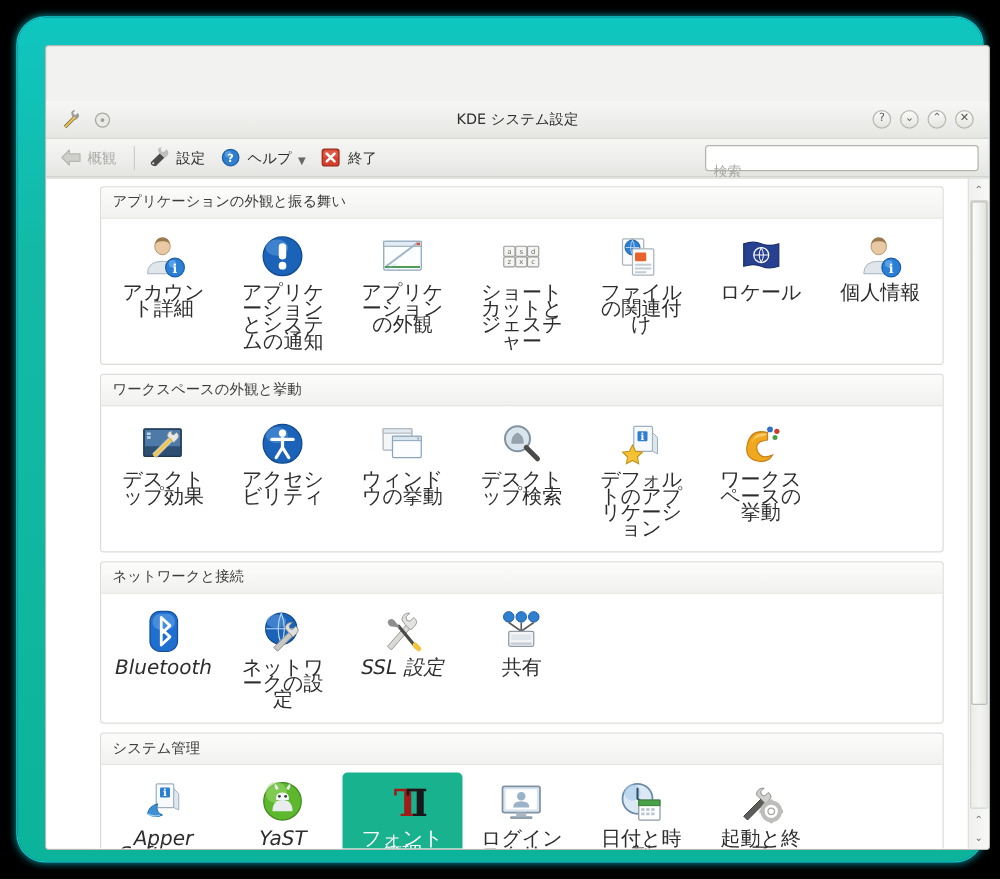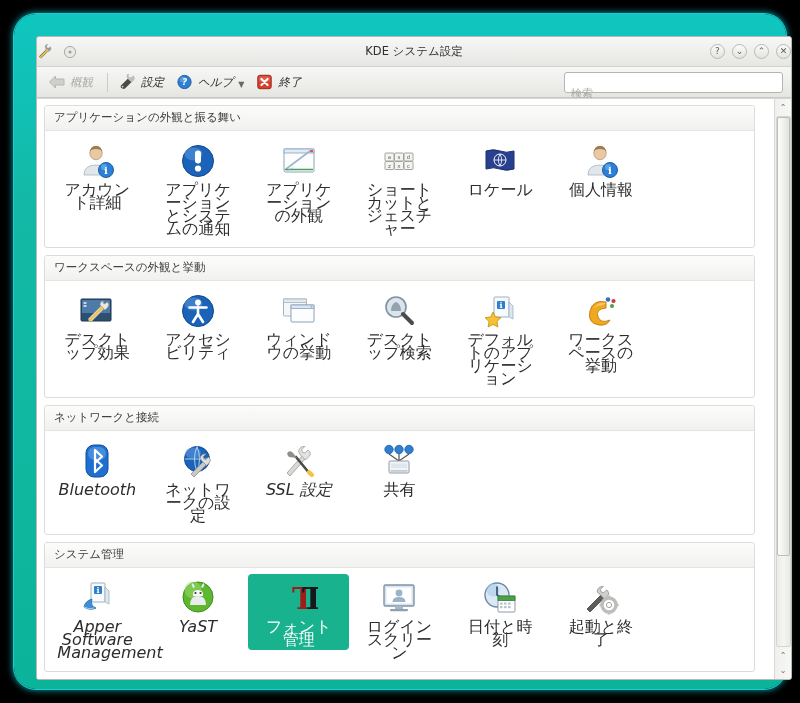--- a/index.html
+++ b/index.html
@@ -42,21 +42,22 @@
 
   
   #titlebar {
     position: relative;
     height: 30px;
     flex: 0 0 30px;
     background: linear-gradient(180deg, #f7f7f6 0%, #eeeeec 52%, #e6e6e3 100%);
     border-bottom: 1px solid #d2d2ce;
     display: flex;
     align-items: center;
-    padding: 0 0;
+    padding: 0 12px;
+    margin-top: 44px;
   }
   #title-left { display: flex; align-items: center; gap: 7px; }
   #title-text {
     position: absolute;
     left: 0; right: 0;
     text-align: center;
     font-size: 11.5px;
     color: #2f2f2f;
     pointer-events: none;
   }
@@ -88,21 +89,20 @@
     padding: 0 8px;
     gap: 3px;
   }
   .tb-item {
     display: flex; align-items: center; gap: 4px;
     padding: 2px 6px 2px 3px;
     border-radius: 3px;
     font-size: 11.5px;
     color: #2d2d2d;
     white-space: nowrap;
-    font-style: italic;
   }
   .tb-item.disabled { color: #a9a9a5; }
   .tb-sep {
     width: 1px; height: 19px;
     background: #cdcdc9;
     margin: 0 5px;
   }
   .tb-caret {
     font-size: 8px; color: #686864;
     margin-left: 1px; transform: translateY(2px);
@@ -130,20 +130,21 @@
     background: #ffffff;
     border-top: 1px solid #d6d6d2;
     overflow: hidden;
   }
   #scroll-area {
     flex: 1 1 auto;
     background: #ffffff;
     padding: 6px 19px 0 7px;
     overflow: hidden;
     position: relative;
+    margin-left: 36px;
   }
 
   
   #scrollbar {
     flex: 0 0 17px;
     width: 17px;
     background: linear-gradient(90deg, #f0f0ee 0%, #f7f7f6 100%);
     border-left: 1px solid #d8d8d4;
     display: flex; flex-direction: column;
     align-items: center;
@@ -385,20 +386,35 @@
                         <text x="28.5" y="17">d</text>
                       <text x="9.5" y="25.5">z</text>
                         <text x="19" y="25.5">x</text>
                         <text x="28.5" y="25.5">c</text>
                     </g>
                   </svg>
                 </span>
                 <span class="gi-label">ショートカットとジェスチャー</span>
               </div>
 
+              <div class="grid-item">
+                <span class="gi-icon">
+                  <svg width="38" height="38" viewBox="0 0 38 38">
+                    <rect x="4" y="5" width="17" height="21" rx="1" fill="#fdfdfd" stroke="#a8b3bd" stroke-width="1"></rect>
+                    <circle cx="12" cy="12" r="6" fill="#2f7fd0" stroke="#1e5fa5" stroke-width="0.8"></circle>
+                    <path d="M6.5 12 h11 M12 6.2 q3 5.8 0 11.6 M12 6.2 q-3 5.8 0 11.6" stroke="#bcd9f4" stroke-width="0.7" fill="none"></path>
+                    <rect x="12" y="13" width="17" height="21" rx="1" fill="#fdfdfd" stroke="#a8b3bd" stroke-width="1"></rect>
+                    <rect x="14" y="16" width="9" height="7" rx="1" fill="#e8622c"></rect>
+                    <rect x="14" y="25" width="13" height="1.6" fill="#c4ccd4"></rect>
+                    <rect x="14" y="28" width="13" height="1.6" fill="#c4ccd4"></rect>
+                    <rect x="14" y="31" width="9" height="1.6" fill="#c4ccd4"></rect>
+                  </svg>
+                </span>
+                <span class="gi-label">ファイルの関連付け</span>
+              </div>
 
               <div class="grid-item">
                 <span class="gi-icon">
                   <svg width="38" height="38" viewBox="0 0 38 38">
                     <path d="M5 9 q8-2.5 14 0 q6 2.5 14 0 v18 q-8 2.5-14 0 q-6-2.5-14 0 Z" fill="#27408f" stroke="#1a2e6b" stroke-width="1"></path>
                     <circle cx="19" cy="18" r="6" fill="none" stroke="#ffffff" stroke-width="1"></circle>
                     <path d="M13.2 18 h11.6 M19 12.2 q3.4 5.8 0 11.6 M19 12.2 q-3.4 5.8 0 11.6" stroke="#ffffff" stroke-width="0.8" fill="none"></path>
                   </svg>
                 </span>
                 <span class="gi-label">ロケール</span>

